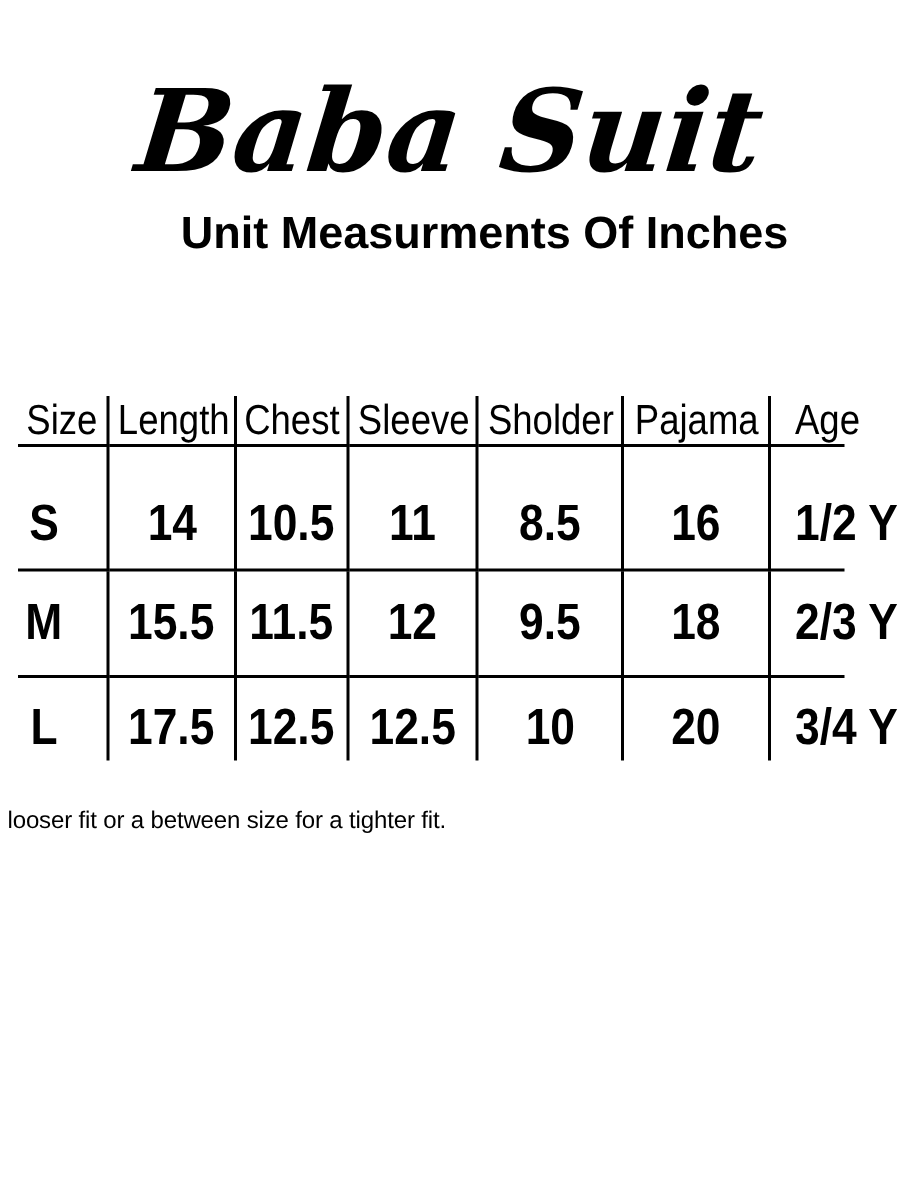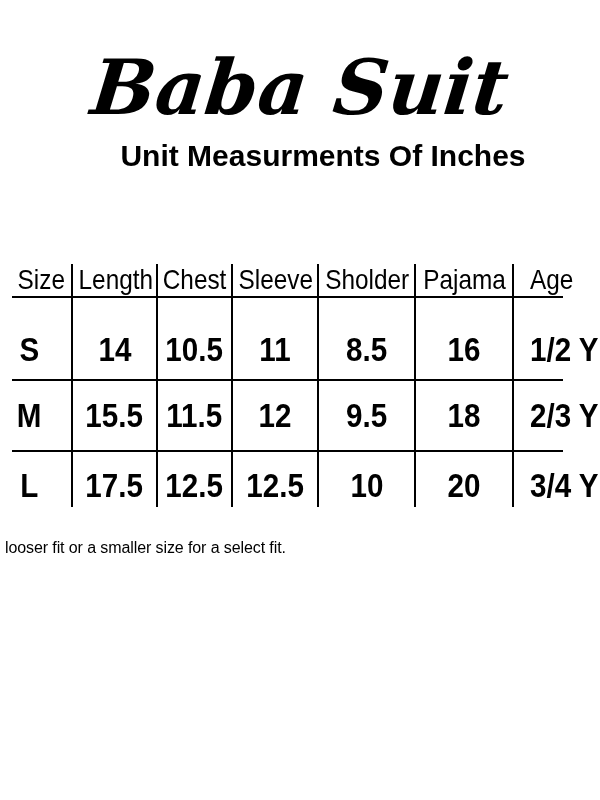--- a/index.html
+++ b/index.html
@@ -153,16 +153,16 @@
         <td><span class="c">12.5</span></td>
         <td><span class="c">12.5</span></td>
         <td><span class="c">10</span></td>
         <td><span class="c">20</span></td>
         <td class="age"><span class="c">3/4 Y</span></td>
       </tr>
     </tbody>
   </table>
 
   <div class="note">
-    <div>looser fit or a smaller size for a select fit.</div>
+    <div>looser fit or a between size for a tighter fit.</div>
   </div>
 
 </div>
 
 </body></html>

